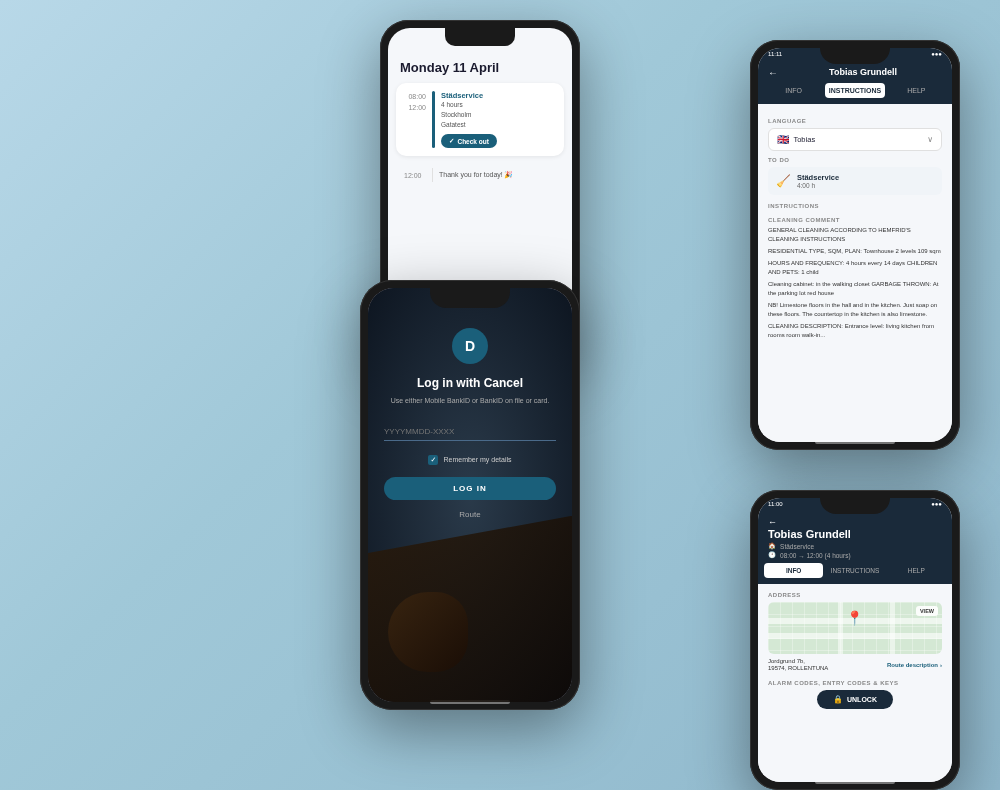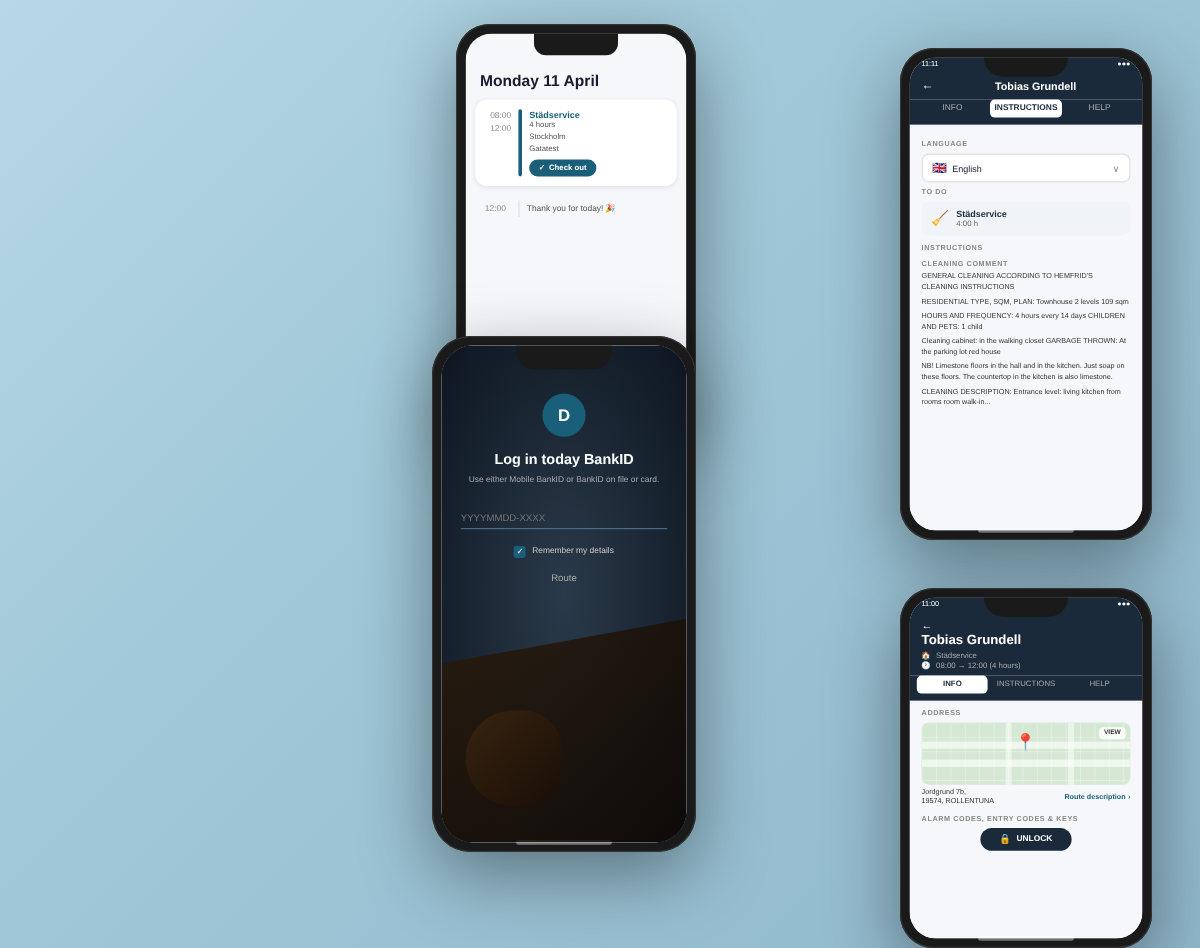--- a/index.html
+++ b/index.html
@@ -647,21 +647,21 @@
       </div>
       <div class="inst-tabs">
         <div class="inst-tab">INFO</div>
         <div class="inst-tab active">INSTRUCTIONS</div>
         <div class="inst-tab">HELP</div>
       </div>
       <div class="inst-body">
         <div class="inst-section-label">LANGUAGE</div>
         <div class="language-row">
           <span class="flag">🇬🇧</span>
-          <span class="lang-name">English</span>
+          <span class="lang-name">Tobias</span>
           <span class="chevron-down">∨</span>
         </div>
         <div class="inst-section-label" style="margin-top:6px;">TO DO</div>
         <div class="todo-card">
           <span class="todo-icon">🧹</span>
           <div>
             <div class="todo-name">Städservice</div>
             <div class="todo-time">4:00 h</div>
           </div>
         </div>
@@ -685,27 +685,28 @@
     <div class="bankid-screen">
       <div class="bankid-bg"></div>
 
       <div style="position:absolute;bottom:0;left:0;right:0;height:45%;background:linear-gradient(135deg,#2a1a0a,#0d0805);clip-path:polygon(0% 20%,100% 0%,100% 100%,0% 100%);opacity:0.85;z-index:1;"></div>
       <div style="position:absolute;bottom:30px;left:20px;width:80px;height:80px;background:linear-gradient(135deg,#3a2510,#1a0d05);border-radius:50% 40% 40% 50%;opacity:0.9;z-index:1;"></div>
 
       <div class="bankid-content">
         <div class="bankid-logo">
           <span>D</span>
         </div>
-        <div class="bankid-title">Log in today BankID</div>
+        <div class="bankid-title">Log in with Cancel</div>
         <div class="bankid-subtitle">Use either Mobile BankID or BankID on file or card.</div>
         <input class="bankid-input" type="text" readonly="" placeholder="YYYYMMDD-XXXX" style="">
         <div class="bankid-remember">
           <div class="bankid-checkbox">✓</div>
           <span>Remember my details</span>
         </div>
+        <button class="bankid-login-btn">LOG IN</button>
         <div class="bankid-cancel">Route</div>
       </div>
     </div>
   </div>
   <div class="phone-home-bar"></div>
 </div>
 
 <div class="phone phone-4">
   <div class="phone-screen">
     <div class="phone-notch"></div>

